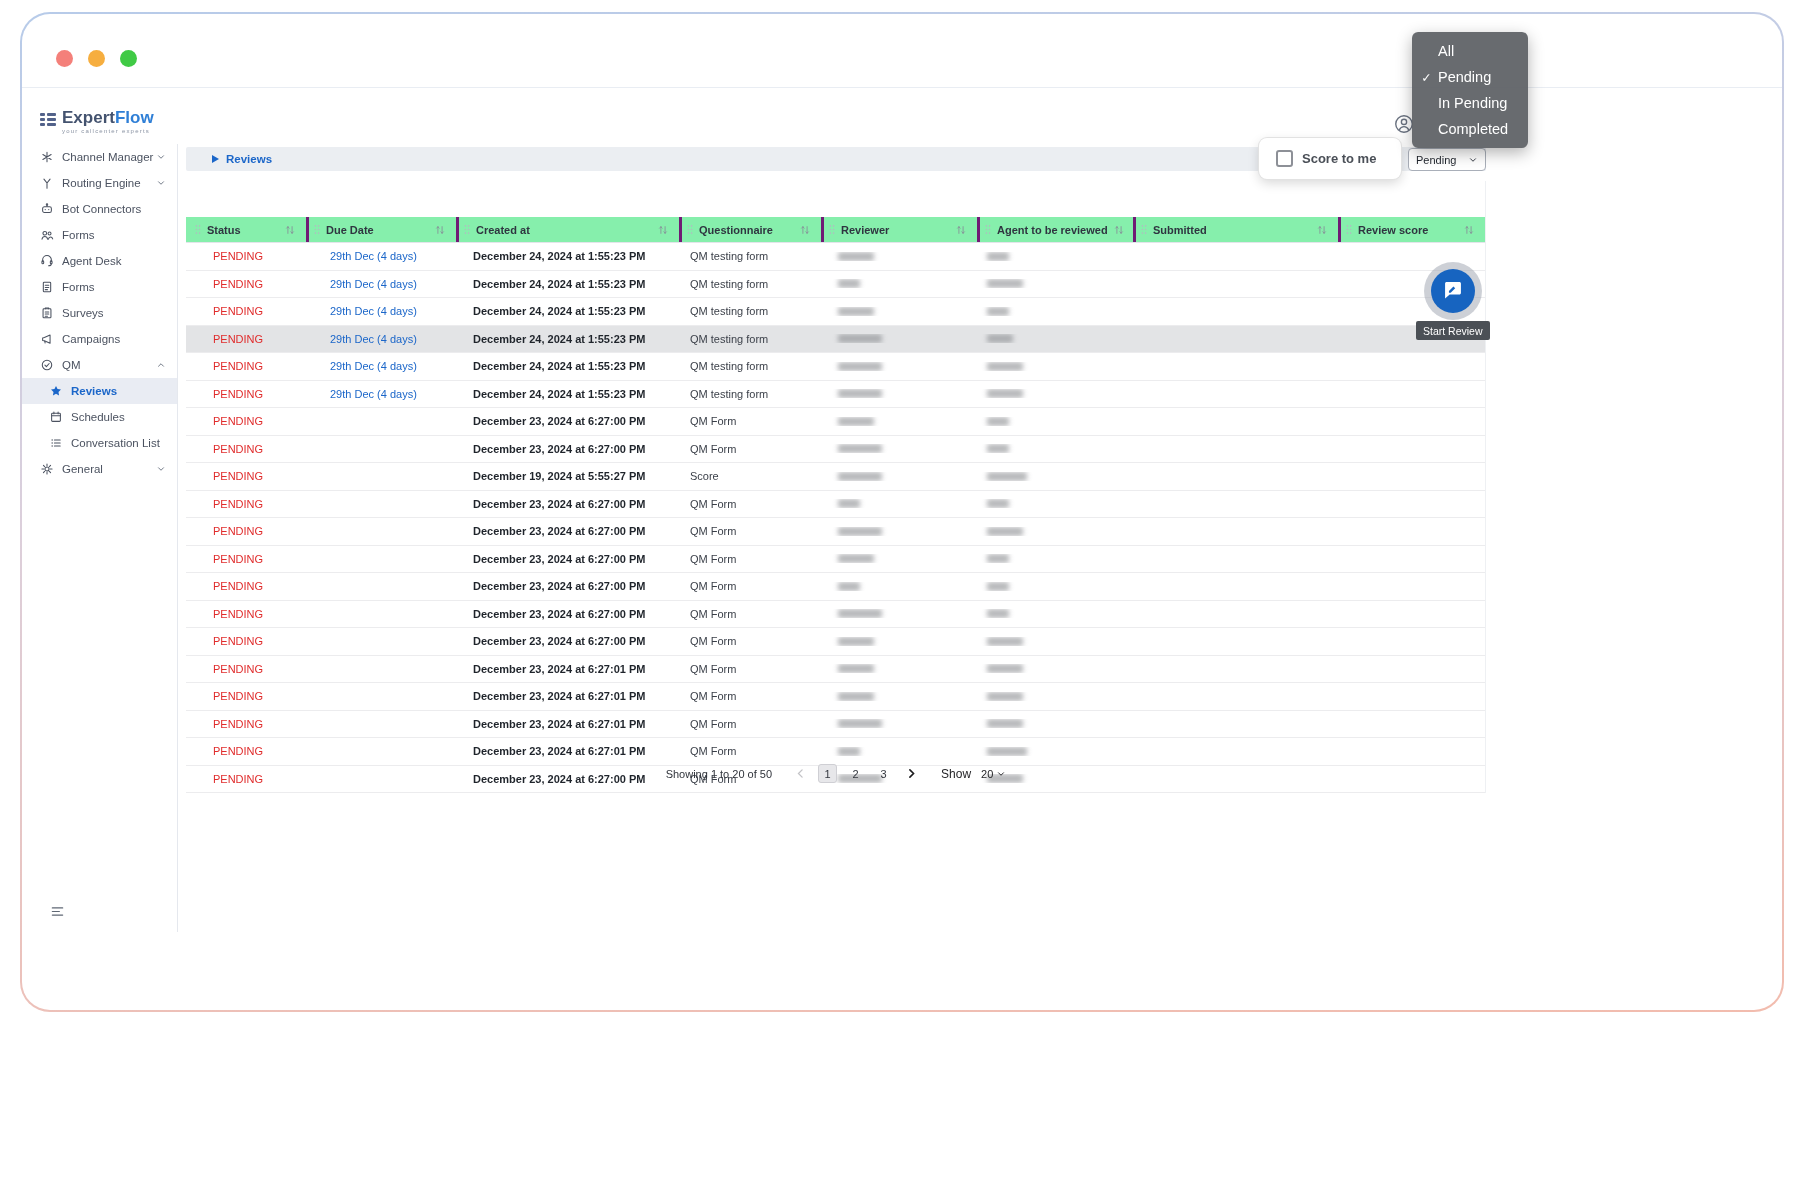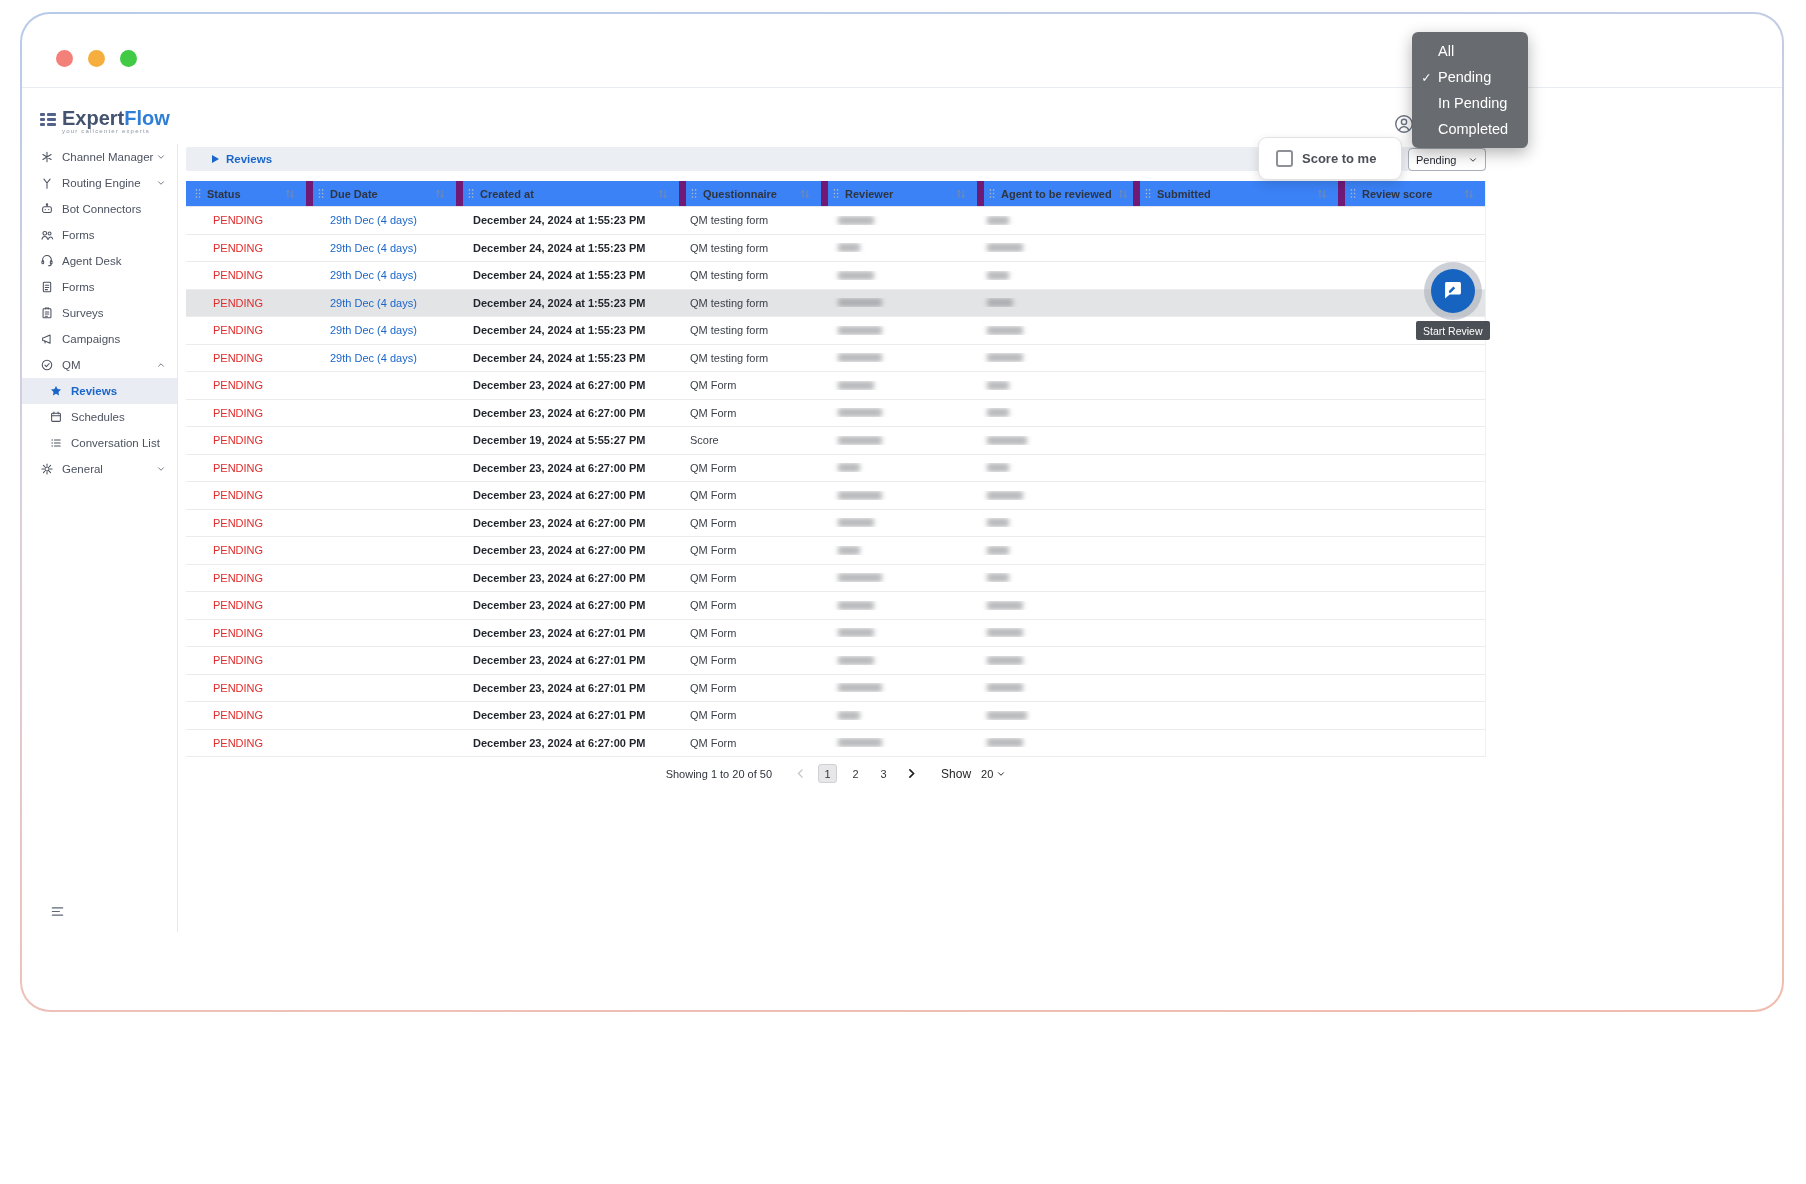--- a/index.html
+++ b/index.html
@@ -23,21 +23,21 @@
   }
   .dot { width: 17px; height: 17px; border-radius: 50%; }
   .dot.red { background: #f4807a; }
   .dot.yellow { background: #f6ae3f; }
   .dot.green { background: #40ca45; }
 
   
   .logo { position: absolute; left: 18px; top: 95px; display: flex; gap: 6px; align-items: flex-start; }
   .logo-mark { display: grid; grid-template-columns: 5px 9px; grid-auto-rows: 3px; gap: 2px; margin-top: 4px; }
   .logo-mark span { background: #52628a; border-radius: 1px; }
-  .logo-text { font-size: 20px; font-weight: bold; line-height: 18px; }
+  .logo-text { font-size: 17px; font-weight: bold; line-height: 18px; }
   .lt1 { color: #44536f; } .lt2 { color: #2f7fd6; }
   .tagline { font-size: 6px; color: #8a93a3; letter-spacing: 1.2px; margin-top: 1px; }
   .avatar { position: absolute; left: 1372px; top: 100px; width: 20px; height: 20px; color: #6a7280; cursor: pointer; }
 
   
   .sidebar { position: absolute; left: 0; top: 130px; width: 156px; height: 788px; border-right: 1px solid #e5e8ee; }
   .side-item {
     height: 26px; display: flex; align-items: center; gap: 8px; padding-left: 18px;
     font-size: 11.5px; color: #4b5260; cursor: pointer; position: relative; white-space: nowrap;
   }
@@ -59,22 +59,22 @@
     position: absolute; left: 1386px; top: 134px; width: 78px; height: 23px; z-index: 20;
     background: #fff; border: 1px solid #a9afb9; border-radius: 4px;
     display: flex; align-items: center; justify-content: space-between; padding: 0 7px;
     font-size: 11px; color: #1f242c; cursor: pointer;
   }
   .status-select .chev { color: #3c414a; }
 
   
   .table { position: absolute; left: 164px; top: 167px; width: 1300px; border-right: 1px solid #eef0f3; }
   .thead, .row { display: grid; grid-template-columns: 120px 150px 223px 142px 156px 156px 205px minmax(0,1fr); }
-  .thead { height: 26px; background: #3b82f6; border-bottom: 1px solid #e3e5ea; }
-  .th { display: flex; align-items: center; gap: 5px; padding-left: 4px; font-size: 11px; font-weight: bold; color: #2f3540; border-left: 7px solid #701a75; overflow: hidden; white-space: nowrap; cursor: pointer; }
+  .thead { height: 26px; background: #86efac; border-bottom: 1px solid #e3e5ea; margin-top: 36px; }
+  .th { display: flex; align-items: center; gap: 5px; padding-left: 4px; font-size: 11px; font-weight: bold; color: #2f3540; border-left: 3px solid #701a75; overflow: hidden; white-space: nowrap; cursor: pointer; }
   .th:first-child { border-left: none; padding-left: 8px; }
   .th .drag { color: #b4b9c2; }
   .th .sort { margin-left: auto; margin-right: 10px; color: #868c96; }
   .row { height: 27.5px; border-bottom: 1px solid #ececee; align-items: center; font-size: 11px; background: #fff; }
   .row.hl { background: #e3e4e6; }
   .cell { display: flex; align-items: center; overflow: hidden; white-space: nowrap; }
   .c-status { padding-left: 27px; color: #e02b2b; }
   .c-due { padding-left: 24px; }
   .duelink { color: #1b66c9; cursor: pointer; }
   .c-created { padding-left: 17px; color: #1f242b; font-weight: bold; }

